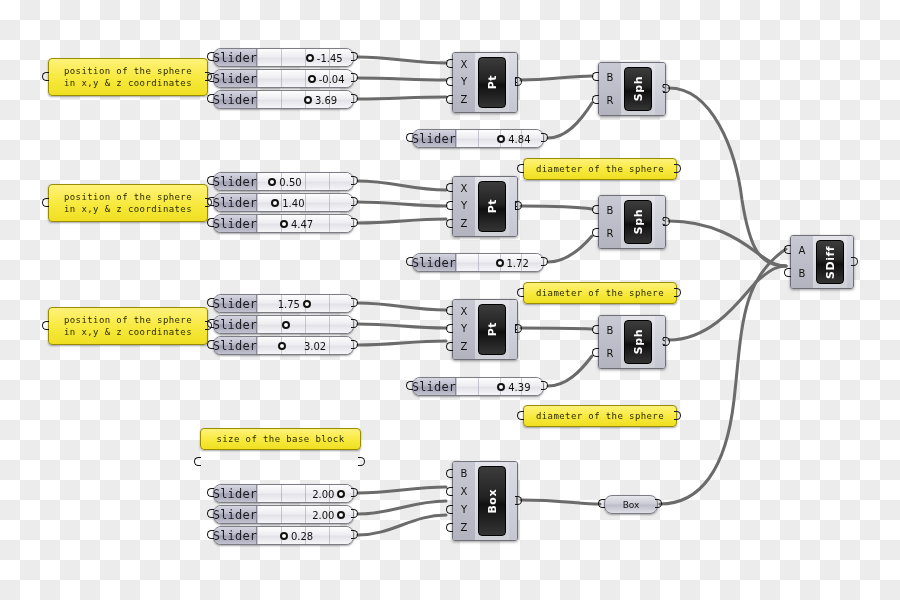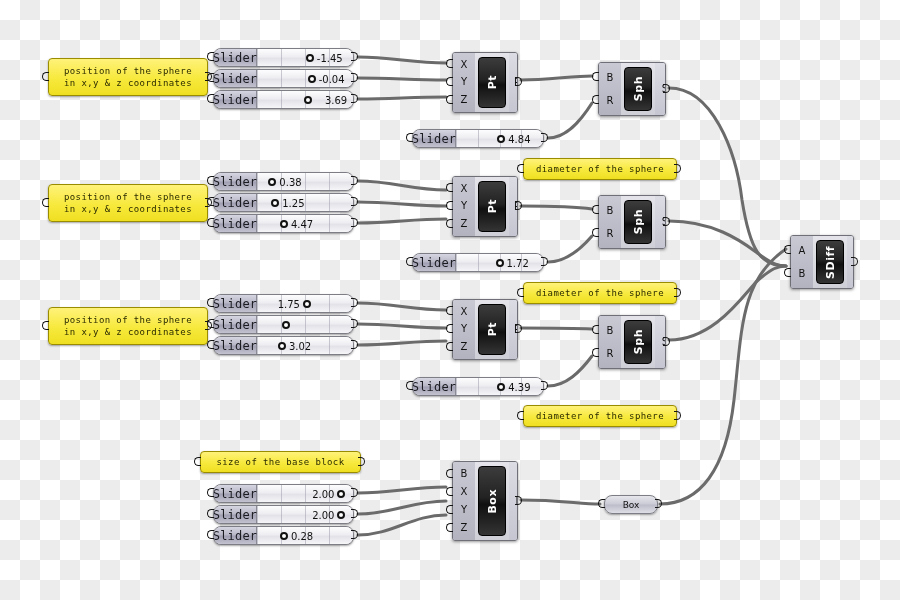--- a/index.html
+++ b/index.html
@@ -176,21 +176,21 @@
       <div class="nub right" style="left: 205px; top: 320.5px;"></div>
       <div class="note" style="left: 523px; top: 158px; width: 152px; height: 20px;"><div class="txt">diameter of the sphere</div></div>
       <div class="nub left" style="left: 517px; top: 163.5px;"></div>
       <div class="nub right" style="left: 674px; top: 163.5px;"></div>
       <div class="note" style="left: 523px; top: 282px; width: 152px; height: 20px;"><div class="txt">diameter of the sphere</div></div>
       <div class="nub left" style="left: 517px; top: 287.5px;"></div>
       <div class="nub right" style="left: 674px; top: 287.5px;"></div>
       <div class="note" style="left: 523px; top: 405px; width: 152px; height: 20px;"><div class="txt">diameter of the sphere</div></div>
       <div class="nub left" style="left: 517px; top: 410.5px;"></div>
       <div class="nub right" style="left: 674px; top: 410.5px;"></div>
-      <div class="note" style="left: 200px; top: 451px; width: 159px; height: 20px;"><div class="txt">size of the base block</div></div>
+      <div class="note" style="left: 200px; top: 428px; width: 159px; height: 20px;"><div class="txt">size of the base block</div></div>
       <div class="nub left" style="left: 194px; top: 456.5px;"></div>
       <div class="nub right" style="left: 358px; top: 456.5px;"></div>
     </div>
   <div id="sliders-layer">
       <div class="slider" style="left: 213px; top: 48px; width: 139px;">
         <div class="cap">Slider</div>
         <div class="track">
           <div class="ticks"></div>
           <div class="knob" style="left: 55%;"></div>
           <div class="val right-of" style="left: 55%; margin-left: 7px;">-1.45</div>
@@ -206,51 +206,51 @@
           <div class="val right-of" style="left: 57%; margin-left: 7px;">-0.04</div>
         </div>
       </div>
       <div class="nub left" style="left: 207px; top: 73px;"></div>
       <div class="nub right" style="left: 351px; top: 73px;"></div>
       <div class="slider" style="left: 213px; top: 90px; width: 139px;">
         <div class="cap">Slider</div>
         <div class="track">
           <div class="ticks"></div>
           <div class="knob" style="left: 53%;"></div>
-          <div class="val right-of" style="left: 53%; margin-left: 17px;">3.69</div>
+          <div class="val right-of" style="left: 53%; margin-left: 7px;">3.69</div>
         </div>
       </div>
       <div class="nub left" style="left: 207px; top: 94px;"></div>
       <div class="nub right" style="left: 351px; top: 94px;"></div>
       <div class="slider" style="left: 412px; top: 129px; width: 130px;">
         <div class="cap">Slider</div>
         <div class="track">
           <div class="ticks"></div>
           <div class="knob" style="left: 52%;"></div>
           <div class="val right-of" style="left: 52%; margin-left: 7px;">4.84</div>
         </div>
       </div>
       <div class="nub left" style="left: 406px; top: 133px;"></div>
       <div class="nub right" style="left: 541px; top: 133px;"></div>
       <div class="slider" style="left: 213px; top: 172px; width: 139px;">
         <div class="cap">Slider</div>
         <div class="track">
           <div class="ticks"></div>
           <div class="knob" style="left: 16%;"></div>
-          <div class="val right-of" style="left: 16%; margin-left: 7px;">0.38</div>
+          <div class="val right-of" style="left: 16%; margin-left: 7px;">0.50</div>
         </div>
       </div>
       <div class="nub left" style="left: 207px; top: 176px;"></div>
       <div class="nub right" style="left: 351px; top: 176px;"></div>
       <div class="slider" style="left: 213px; top: 193px; width: 139px;">
         <div class="cap">Slider</div>
         <div class="track">
           <div class="ticks"></div>
           <div class="knob" style="left: 19%;"></div>
-          <div class="val right-of" style="left: 19%; margin-left: 7px;">1.25</div>
+          <div class="val right-of" style="left: 19%; margin-left: 7px;">1.40</div>
         </div>
       </div>
       <div class="nub left" style="left: 207px; top: 197px;"></div>
       <div class="nub right" style="left: 351px; top: 197px;"></div>
       <div class="slider" style="left: 213px; top: 214px; width: 139px;">
         <div class="cap">Slider</div>
         <div class="track">
           <div class="ticks"></div>
           <div class="knob" style="left: 28%;"></div>
           <div class="val right-of" style="left: 28%; margin-left: 7px;">4.47</div>
@@ -286,21 +286,21 @@
           <div class="val right-of" style="left: 30%; margin-left: 7px; margin-top: 40px;">-2.25</div>
         </div>
       </div>
       <div class="nub left" style="left: 207px; top: 319px;"></div>
       <div class="nub right" style="left: 351px; top: 319px;"></div>
       <div class="slider" style="left: 213px; top: 336px; width: 139px;">
         <div class="cap">Slider</div>
         <div class="track">
           <div class="ticks"></div>
           <div class="knob" style="left: 26%;"></div>
-          <div class="val right-of" style="left: 26%; margin-left: 7px;">3.02</div>
+          <div class="val right-of" style="left: 26%; margin-left: 22px;">3.02</div>
         </div>
       </div>
       <div class="nub left" style="left: 207px; top: 340px;"></div>
       <div class="nub right" style="left: 351px; top: 340px;"></div>
       <div class="slider" style="left: 412px; top: 377px; width: 130px;">
         <div class="cap">Slider</div>
         <div class="track">
           <div class="ticks"></div>
           <div class="knob" style="left: 52%;"></div>
           <div class="val right-of" style="left: 52%; margin-left: 7px;">4.39</div>

